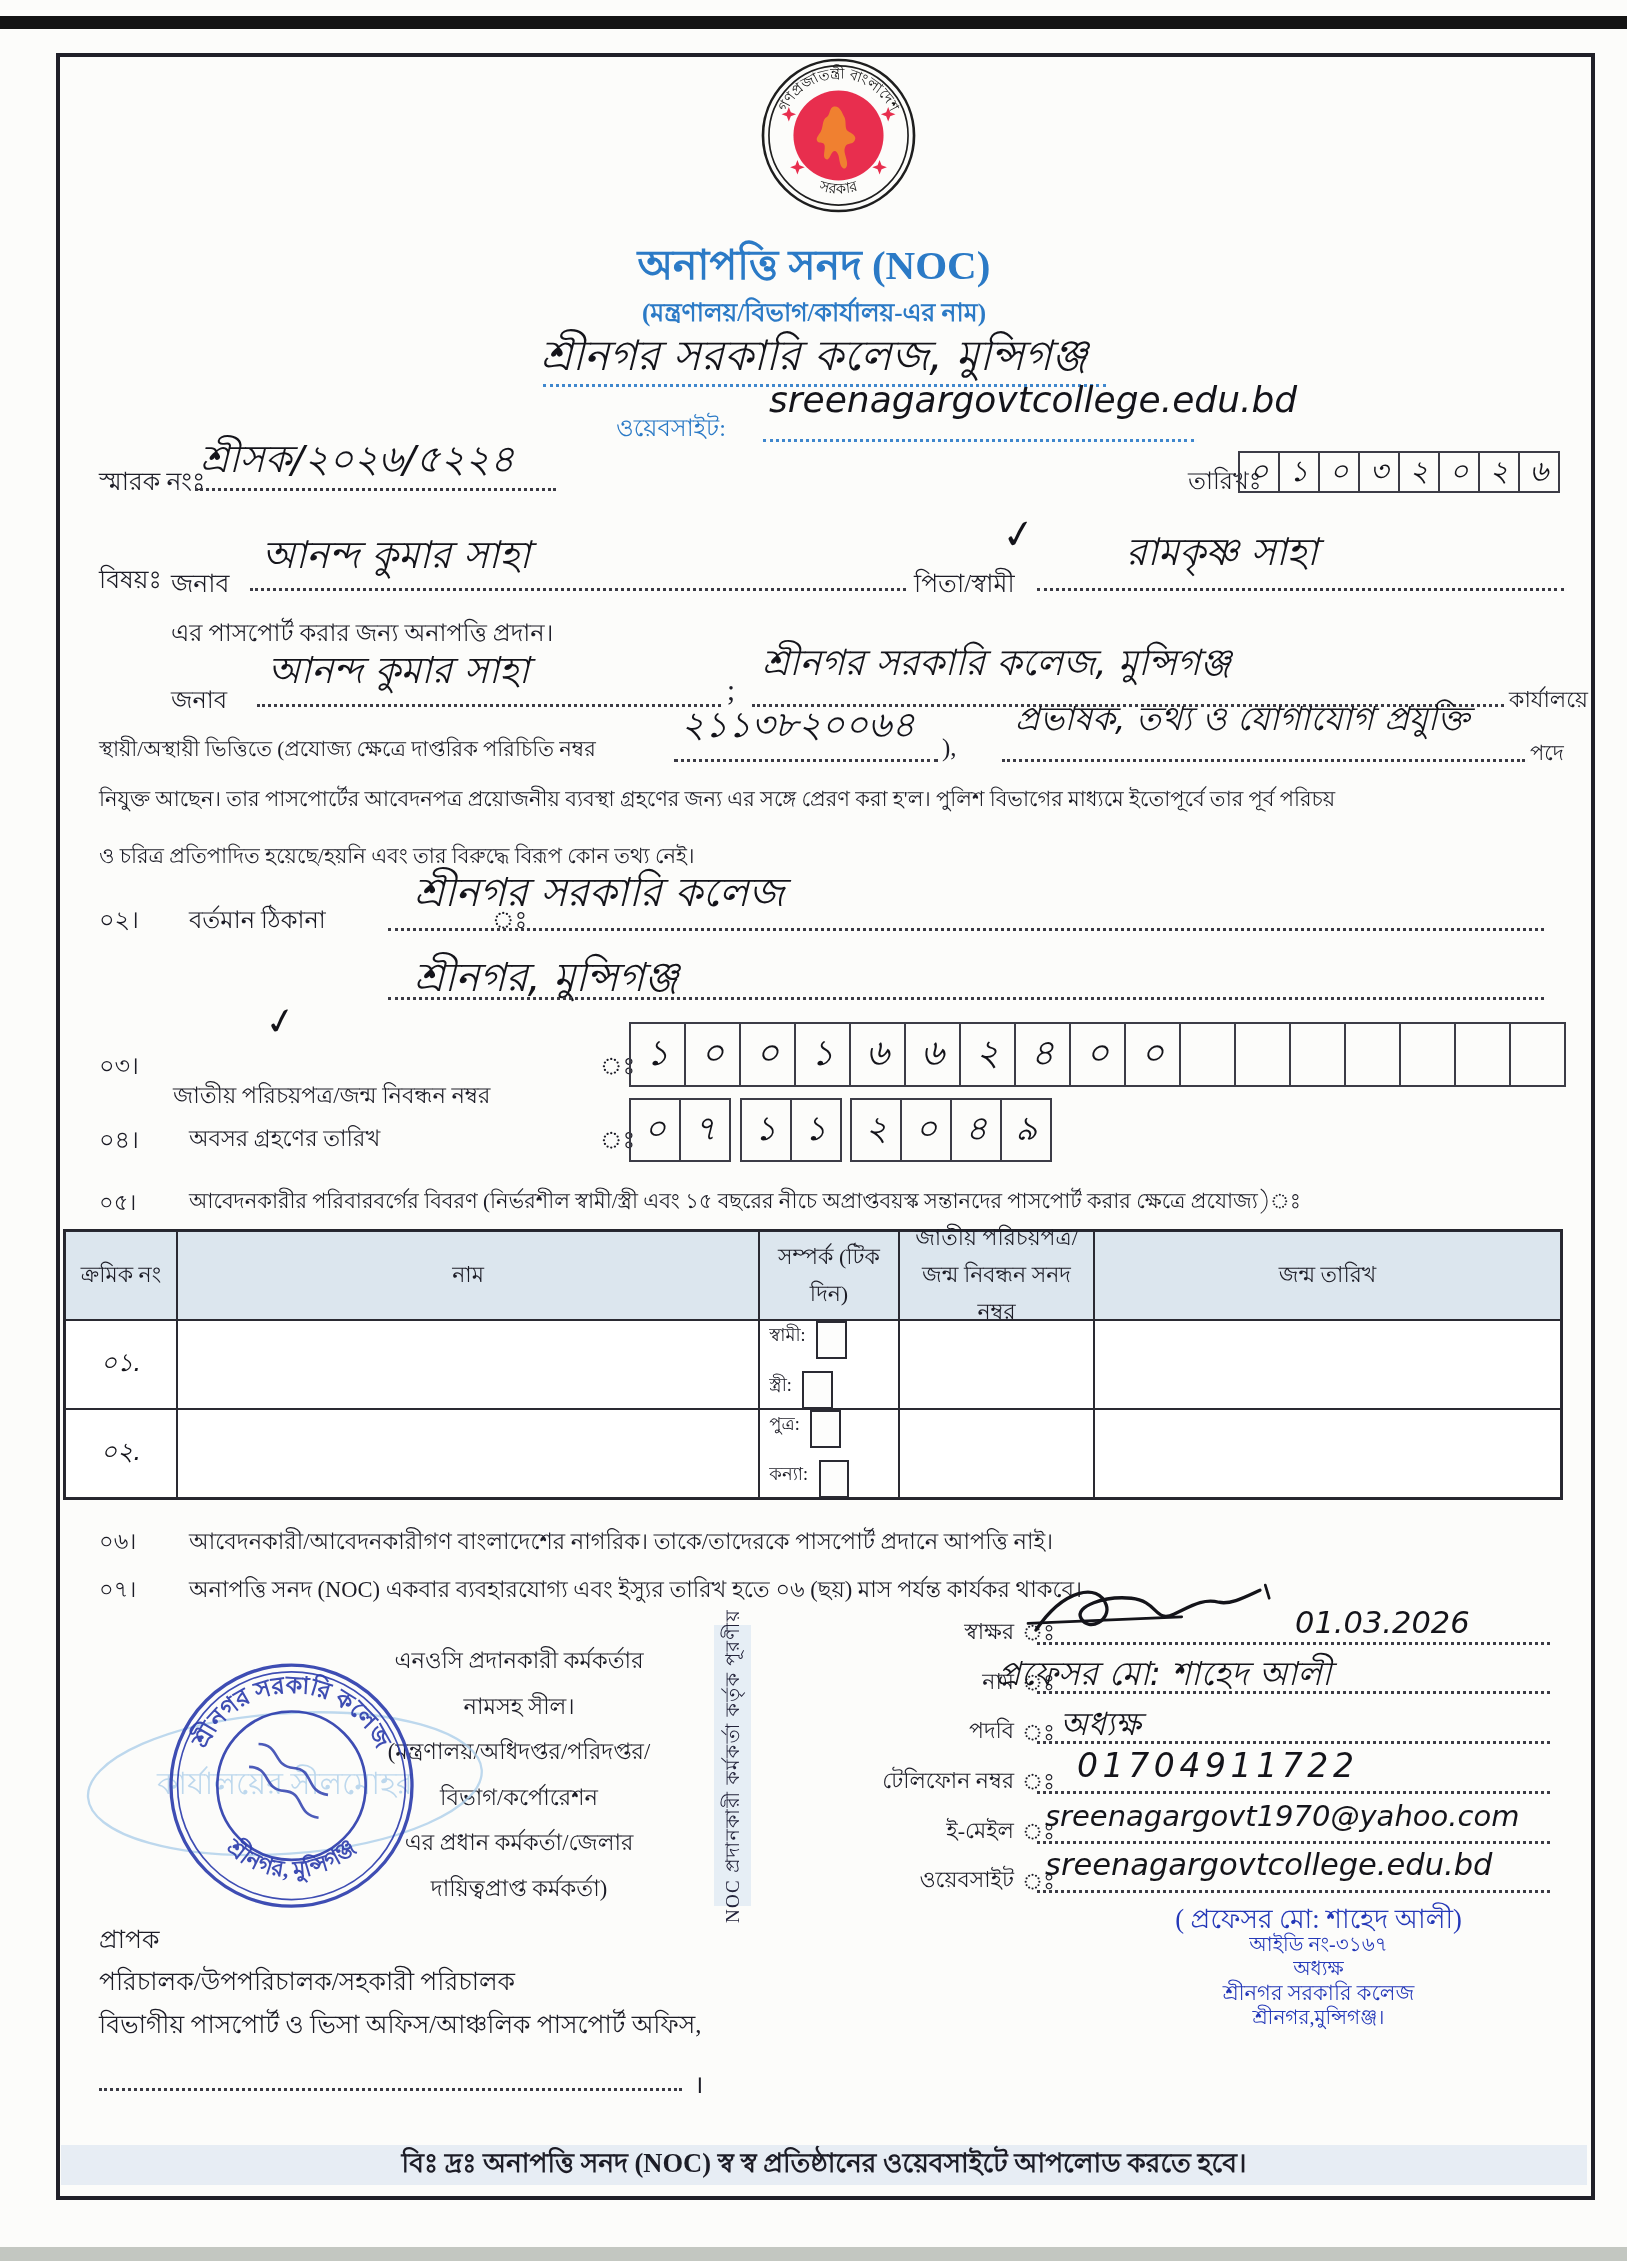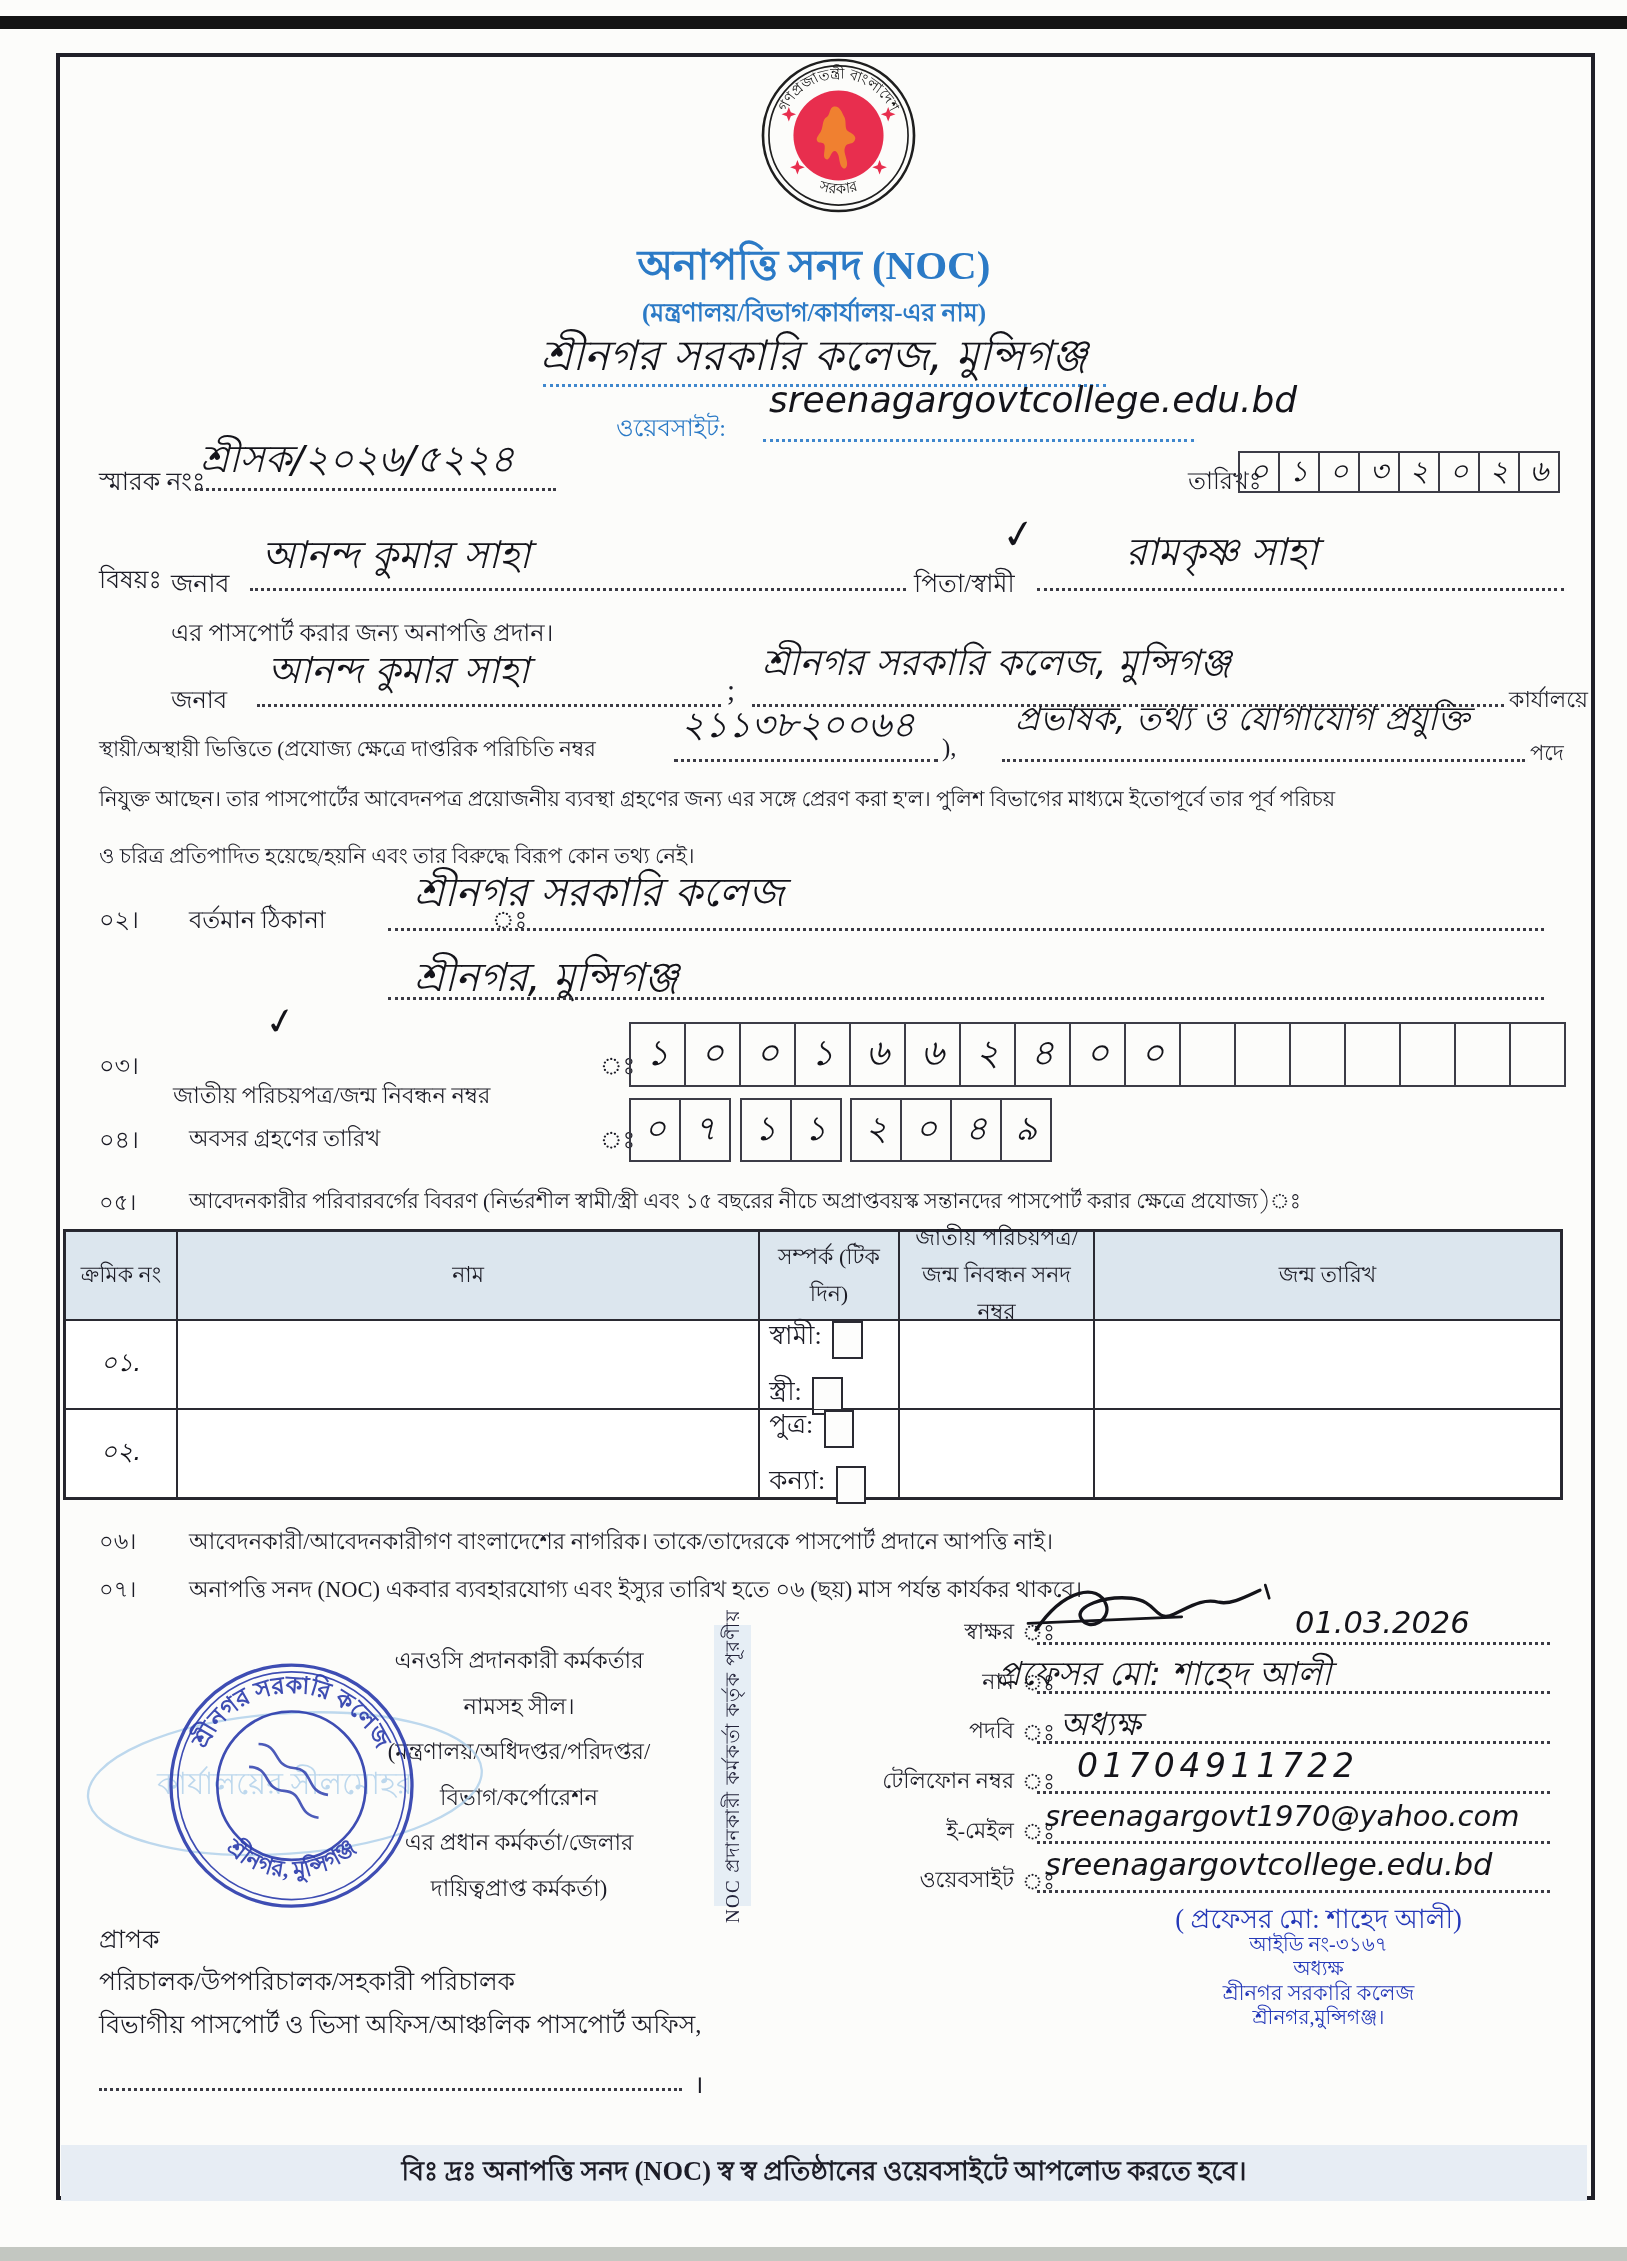--- a/index.html
+++ b/index.html
@@ -18,21 +18,21 @@
         align-items:center;justify-content:center;font-size:29px;}
   .cellL{width:53px;height:61px;font-size:36px;}
   .cellR{width:48px;height:60px;font-size:34px;}
   .grp{display:flex;margin-right:10.6px;}
   .ftable{display:grid;grid-template-columns:112px 582px 140px 195px 1fr;background:#fff;
           border:2.7px solid #26262e;}
   .fcell{border:1.3px solid #2a2a32;display:flex;align-items:center;justify-content:center;
          font-size:22px;text-align:center;padding:2.7px;}
   .hd{background:#dce6ee;}
   .rel{flex-direction:column;align-items:flex-start;justify-content:center;padding-left:9.3px;gap:12px;}
-  .relrow{display:flex;align-items:flex-end;gap:10.6px;font-size:26px;}
+  .relrow{display:flex;align-items:flex-start;gap:10.6px;font-size:18px;}
   .cb{display:inline-block;width:26.5px;height:34px;border:2px solid #2a2a32;background:#fdfdfc;}
   .vstrip{background:#e6eef5;display:flex;align-items:center;justify-content:center;}
   .vstrip span{writing-mode:vertical-rl;transform:rotate(180deg);font-size:19px;color:#23233a;
                letter-spacing:1.3px;white-space:nowrap;}
   .siglabel{width:252px;text-align:right;font-size:22px;}
   .leftcol div{font-size:22.5px;line-height:26.5px;margin-bottom:19px;text-align:center;}
   .bluestamp{color:#2438b8;font-weight:normal;text-align:center;line-height:24.5px;}
 </style>
 </head>
 <body>
@@ -298,18 +298,18 @@
       <path d="M 262,232 C 288,212 300,246 326,228 C 352,210 362,246 392,228"></path>
     </g>
   </svg>
 
   <div class="abs print" style="left:99px;top:1920px;font-size:25px;">প্রাপক</div>
   <div class="abs print nowrap" style="left:99px;top:2005px;font-size:25px;">বিভাগীয় পাসপোর্ট ও ভিসা অফিস/আঞ্চলিক পাসপোর্ট অফিস,</div>
   <div class="abs print nowrap" style="left:99px;top:1962px;font-size:25px;">পরিচালক/উপপরিচালক/সহকারী পরিচালক</div>
   <div class="abs dots" style="left:99px;top:2088px;width:583px;"></div>
   <div class="abs print" style="left:694px;top:2066px;font-size:25px;">।</div>
 
-  <div class="abs" style="left:61px;top:2145px;width:1526px;height:56px;background:#e7edf4;display:flex;align-items:center;justify-content:center;">
+  <div class="abs" style="left:61px;top:2145px;width:1526px;height:40px;background:#e7edf4;display:flex;align-items:center;justify-content:center;">
     <span class="print" style="font-size:26.5px;font-weight:bold;">বিঃ দ্রঃ অনাপত্তি সনদ (NOC) স্ব স্ব প্রতিষ্ঠানের ওয়েবসাইটে আপলোড করতে হবে।</span>
   </div>
 
 </div>
 
 
 </body></html>

